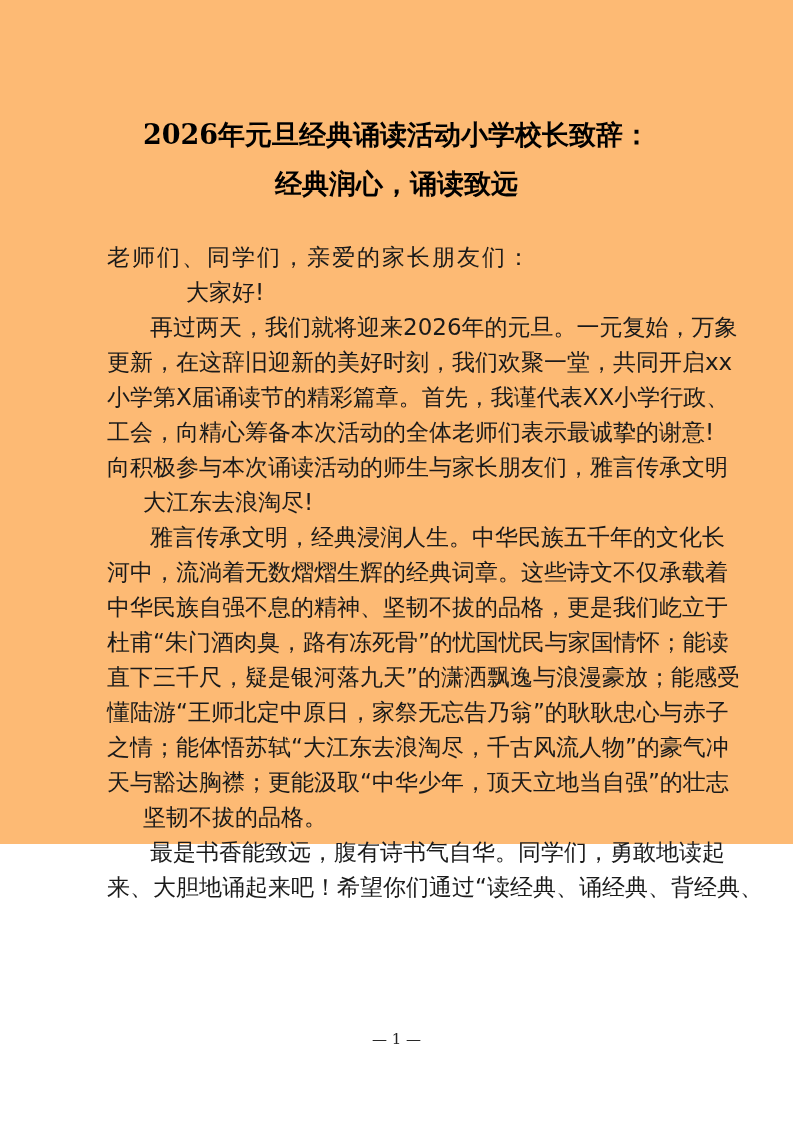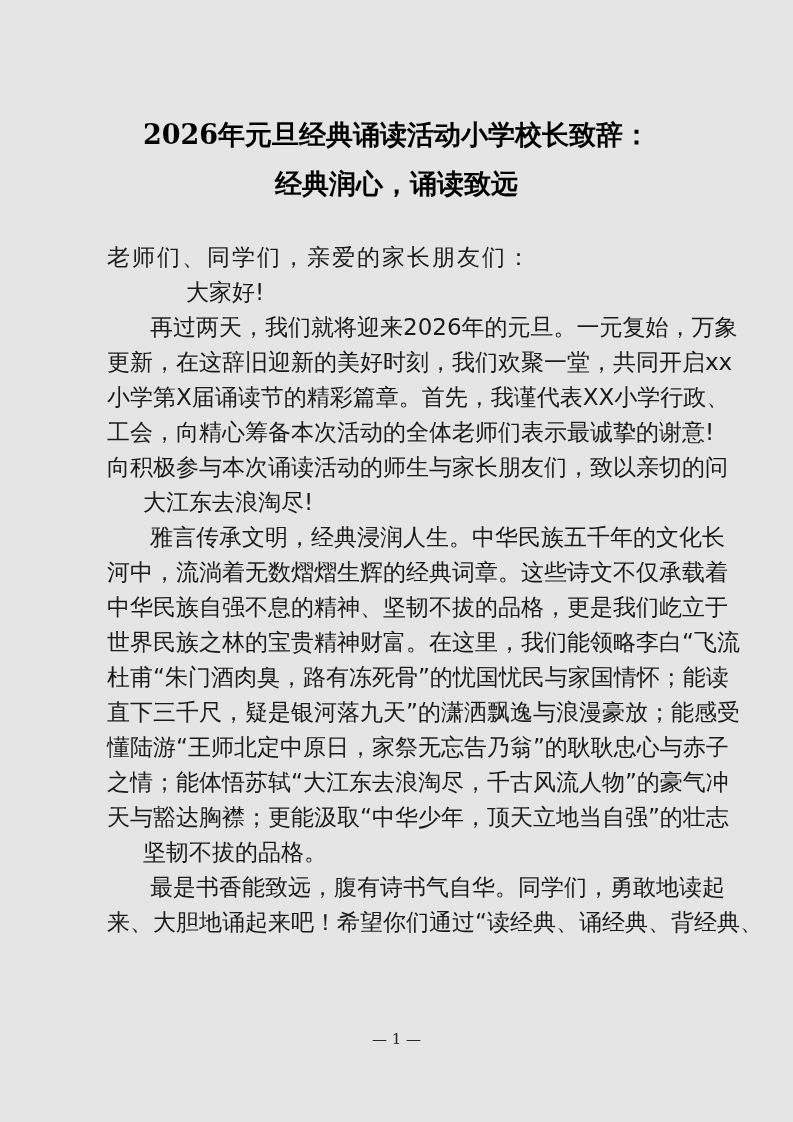--- a/index.html
+++ b/index.html
@@ -1,18 +1,18 @@
 <!DOCTYPE html>
 <html><head>
 <meta charset="utf-8">
 <style>
   html, body { margin: 0; padding: 0; background: #ffffff; }
   body { width: 793px; height: 1122px; position: relative; overflow: hidden;
          font-family: "DejaVu Serif", "Liberation Serif", serif; color: #111; }
-  .page { position: absolute; left: 0; top: 0; width: 793px; height: 1122px; background: #e5e5e5; }
+  .page { position: absolute; left: 0; top: 0; width: 793px; height: 844px; background: #fdba74; }
   .title { position: absolute; left: 60px; width: 673px; text-align: center;
            font-family: "DejaVu Serif", "Liberation Serif", serif; font-weight: bold;
            font-size: 27px; line-height: 40px; color: #000; white-space: nowrap; }
   .title.l1 { top: 115px; }
   .title.l2 { top: 164px; }
   .body { position: absolute; left: 107px; top: 240px; width: 580px; }
   .line { display: block; height: 35px; line-height: 35px; font-size: 23px;
           text-align: justify; text-align-last: justify; white-space: nowrap;
           font-family: "DejaVu Sans", "Liberation Sans", sans-serif; font-weight: 400; color: #1a1a1a; }
   .line.last { text-align-last: left; margin-left: 36px; }
@@ -30,29 +30,28 @@
 
   <div class="body">
     <span class="line short">老师们、同学们，亲爱的家长朋友们：</span>
     <span class="line indent last">大家好!</span>
 
     <div>
       <span class="line indent">再过两天，我们就将迎来2026年的元旦。一元复始，万象</span>
       <span class="line">更新，在这辞旧迎新的美好时刻，我们欢聚一堂，共同开启xx</span>
       <span class="line">小学第X届诵读节的精彩篇章。首先，我谨代表XX小学行政、</span>
       <span class="line">工会，向精心筹备本次活动的全体老师们表示最诚挚的谢意!</span>
-      <span class="line">向积极参与本次诵读活动的师生与家长朋友们，致以亲切的问</span>
+      <span class="line">向积极参与本次诵读活动的师生与家长朋友们，雅言传承文明</span>
       <span class="line last">大江东去浪淘尽!</span>
     </div>
 
     <div>
       <span class="line indent">雅言传承文明，经典浸润人生。中华民族五千年的文化长</span>
       <span class="line">河中，流淌着无数熠熠生辉的经典词章。这些诗文不仅承载着</span>
       <span class="line">中华民族自强不息的精神、坚韧不拔的品格，更是我们屹立于</span>
-      <span class="line">世界民族之林的宝贵精神财富。在这里，我们能领略李白“飞流</span>
       <span class="line">杜甫“朱门酒肉臭，路有冻死骨”的忧国忧民与家国情怀；能读</span>
       <span class="line">直下三千尺，疑是银河落九天”的潇洒飘逸与浪漫豪放；能感受</span>
       <span class="line">懂陆游“王师北定中原日，家祭无忘告乃翁”的耿耿忠心与赤子</span>
       <span class="line">之情；能体悟苏轼“大江东去浪淘尽，千古风流人物”的豪气冲</span>
       <span class="line">天与豁达胸襟；更能汲取“中华少年，顶天立地当自强”的壮志</span>
       <span class="line last">坚韧不拔的品格。</span>
     </div>
 
     <div>
       <span class="line indent">最是书香能致远，腹有诗书气自华。同学们，勇敢地读起</span>

